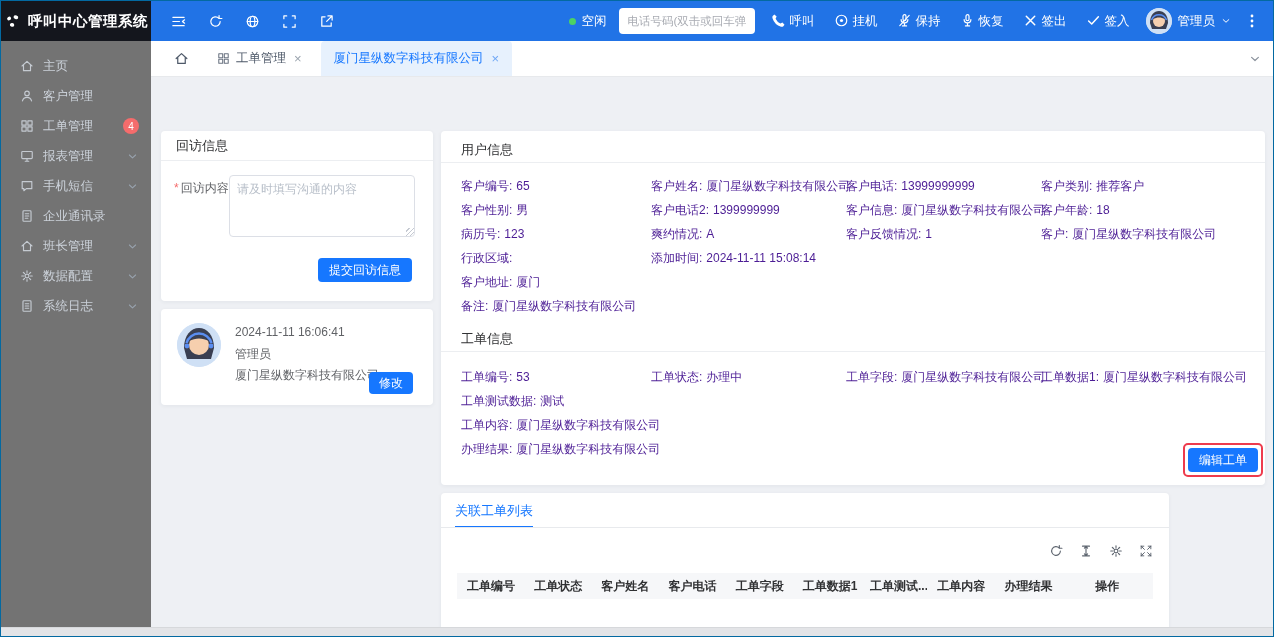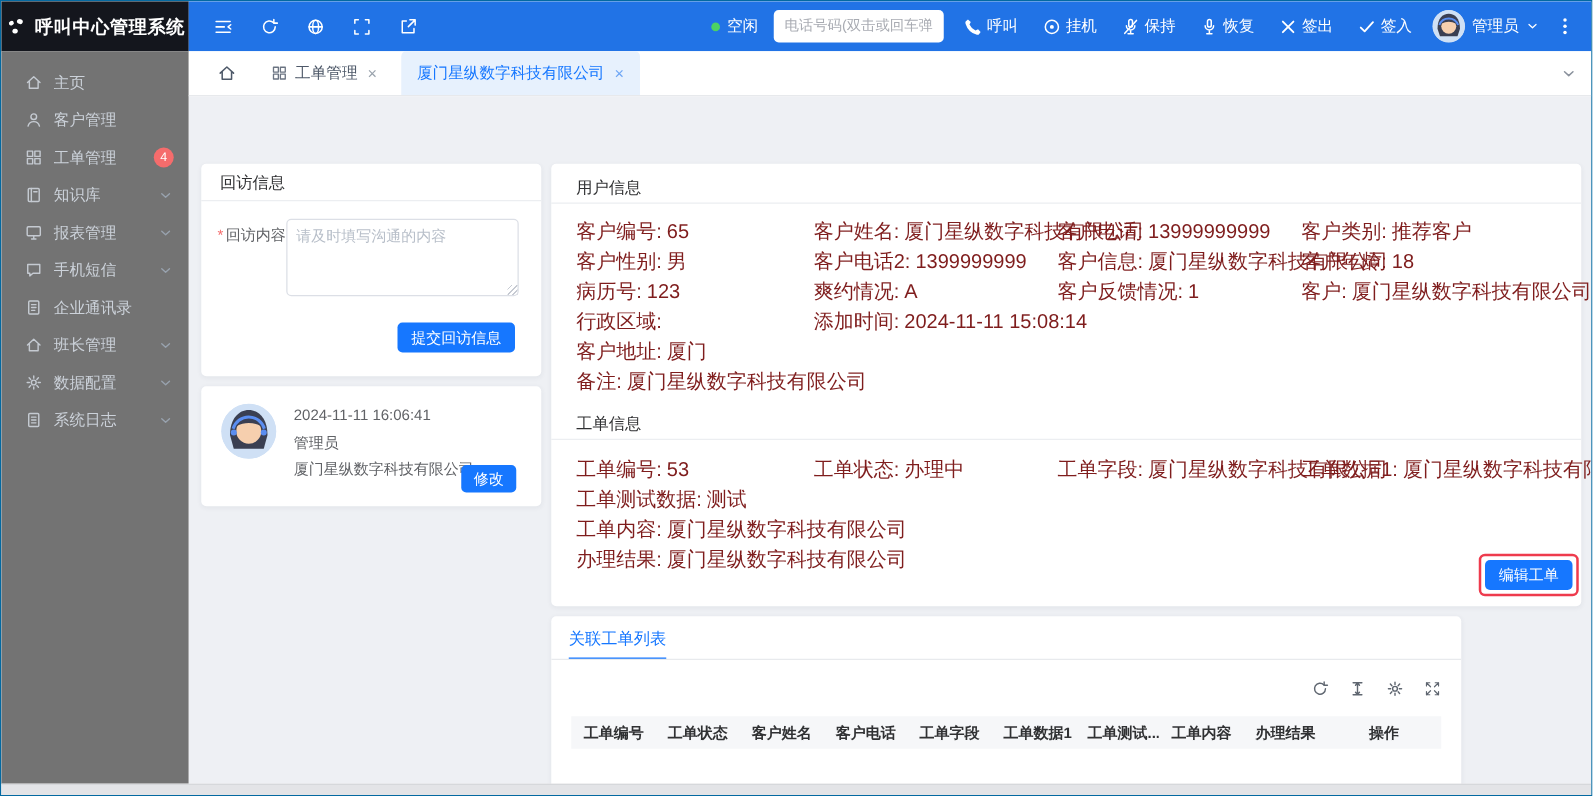--- a/index.html
+++ b/index.html
@@ -11,21 +11,21 @@
   .logo { width:150px; height:40px; background:#14161d; color:#fff; display:flex; align-items:center; justify-content:center; gap:7px; font-size:14.5px; font-weight:bold; letter-spacing:.5px; flex:none; }
   .topbar-main { flex:1; background:#2173e6; display:flex; align-items:center; color:#fff; padding:0 14px 0 20px; min-width:0; }
   .tb-icons { display:flex; align-items:center; gap:22px; }
   .tb-icons .icon, .tb-action .icon { display:inline-flex; width:15px; height:15px; }
   .tb-spacer { flex:1; }
   .status { display:flex; align-items:center; gap:6px; font-size:12.5px; margin-right:12px; }
   .status-dot { width:7px; height:7px; border-radius:50%; background:#4cd263; }
   .phone-input { width:136px; height:26px; border:none; border-radius:4px; font-size:11.5px; padding:0 9px; color:#333; outline:none; margin-right:16px; }
   .phone-input::placeholder { color:#a8abb2; }
   .tb-actions { display:flex; align-items:center; gap:19px; margin-right:16px; }
-  .tb-action { display:flex; align-items:center; gap:4px; font-size:12.5px; cursor:pointer; white-space:nowrap;font-family:Liberation Mono, monospace; }
+  .tb-action { display:flex; align-items:flex-start; gap:4px; font-size:12.5px; cursor:pointer; white-space:nowrap;font-family:Liberation Mono, monospace; }
   .tb-user { display:flex; align-items:center; gap:6px; font-size:12.5px; }
   .avatar-sm { width:26px; height:26px; border-radius:50%; overflow:hidden; background:#cfe0f5; flex:none; }
   .kebab { margin-left:14px; display:inline-flex; width:14px; height:16px; }
 
   
   .sidebar { position:absolute; left:0; top:40px; width:150px; bottom:9px; background:#737373; padding-top:10px; }
   .side-item { position:relative; height:30px; display:flex; align-items:center; padding-left:19px; color:#ccd2da; font-size:12.5px; cursor:pointer; }
   .side-item .icon { width:14px; height:14px; display:inline-flex; margin-right:9px; opacity:.92; }
   .side-badge { position:absolute; right:12px; top:7px; min-width:16px; height:16px; border-radius:8px; background:#f56c6c; color:#fff; font-size:10px; display:flex; align-items:center; justify-content:center; padding:0 4px; }
   .side-chevron { position:absolute; right:13px; width:11px; height:11px; display:inline-flex; color:#98a2ae; }
@@ -62,21 +62,21 @@
   .avatar-lg { position:absolute; left:16px; top:14px; width:44px; height:44px; border-radius:50%; overflow:hidden; background:#cfe0f5; }
   .hist-time { position:absolute; left:74px; top:16px; font-size:12px; color:#606266; }
   .hist-name { position:absolute; left:74px; top:37px; font-size:12px; color:#606266; }
   .hist-company { position:absolute; left:74px; top:58px; font-size:12px; color:#606266; white-space:nowrap; }
   .hist-edit { position:absolute; right:20px; bottom:11px; height:22px; padding:0 10px; }
 
   
   .detail-card { left:290px; top:10px; width:824px; height:354px; }
   .sec-title { position:absolute; left:20px; font-size:13px; color:#303133; }
   .sec-divider { position:absolute; left:0; right:0; height:1px; background:#eceef1; }
-  .fcol { position:absolute; font-size:16px; color:#7f1d1d; line-height:24px; white-space:nowrap; }
+  .fcol { position:absolute; font-size:12px; color:#4c1d95; line-height:24px; white-space:nowrap; }
   .frow { white-space:nowrap; }
   .fval { margin-left:4px; }
   .edit-annotation { position:absolute; right:2px; bottom:8px; border:2px solid #ee3b4d; border-radius:5px; padding:3px; }
 
   
   .related-card { left:290px; top:372px; width:728px; height:160px; overflow:hidden; }
   .rel-tab { position:absolute; left:14px; top:9px; font-size:13px; color:#1677ff; cursor:pointer; }
   .rel-tabline { position:absolute; left:14px; top:33px; width:78px; height:2px; background:#1677ff; }
   .rel-border { position:absolute; left:0; right:0; top:34px; height:1px; background:#e8eaed; }
   .rel-toolbar { position:absolute; right:16px; top:51px; display:flex; gap:16px; color:#5f6670; }
@@ -254,34 +254,20 @@
             <rect x="2.2" y="9" width="4.8" height="4.8"></rect>
             <rect x="9" y="9" width="4.8" height="4.8"></rect>
           </svg>
         </span>
         <span>工单管理</span>
         <span class="side-badge">4</span>
       </div>
       <div class="side-item">
         <span class="icon">
           <svg viewBox="0 0 16 16" fill="none" stroke="currentColor" stroke-width="1.3" stroke-linecap="round" stroke-linejoin="round">
-            <rect x="3" y="2" width="10" height="12" rx="1"></rect>
-            <path d="M5.8 2v12M8 5h3"></path>
-          </svg>
-        </span>
-        <span>知识库</span>
-        <span class="side-chevron">
-          <svg viewBox="0 0 16 16" fill="none" stroke="currentColor" stroke-width="1.3" stroke-linecap="round" stroke-linejoin="round">
-            <path d="M3.5 5.8 8 10l4.5-4.2" stroke-width="1.6"></path>
-          </svg>
-        </span>
-      </div>
-      <div class="side-item">
-        <span class="icon">
-          <svg viewBox="0 0 16 16" fill="none" stroke="currentColor" stroke-width="1.3" stroke-linecap="round" stroke-linejoin="round">
             <rect x="2" y="2.8" width="12" height="8.2" rx="1"></rect>
             <path d="M6 14h4M8 11v3"></path>
           </svg>
         </span>
         <span>报表管理</span>
         <span class="side-chevron">
           <svg viewBox="0 0 16 16" fill="none" stroke="currentColor" stroke-width="1.3" stroke-linecap="round" stroke-linejoin="round">
             <path d="M3.5 5.8 8 10l4.5-4.2" stroke-width="1.6"></path>
           </svg>
         </span>

